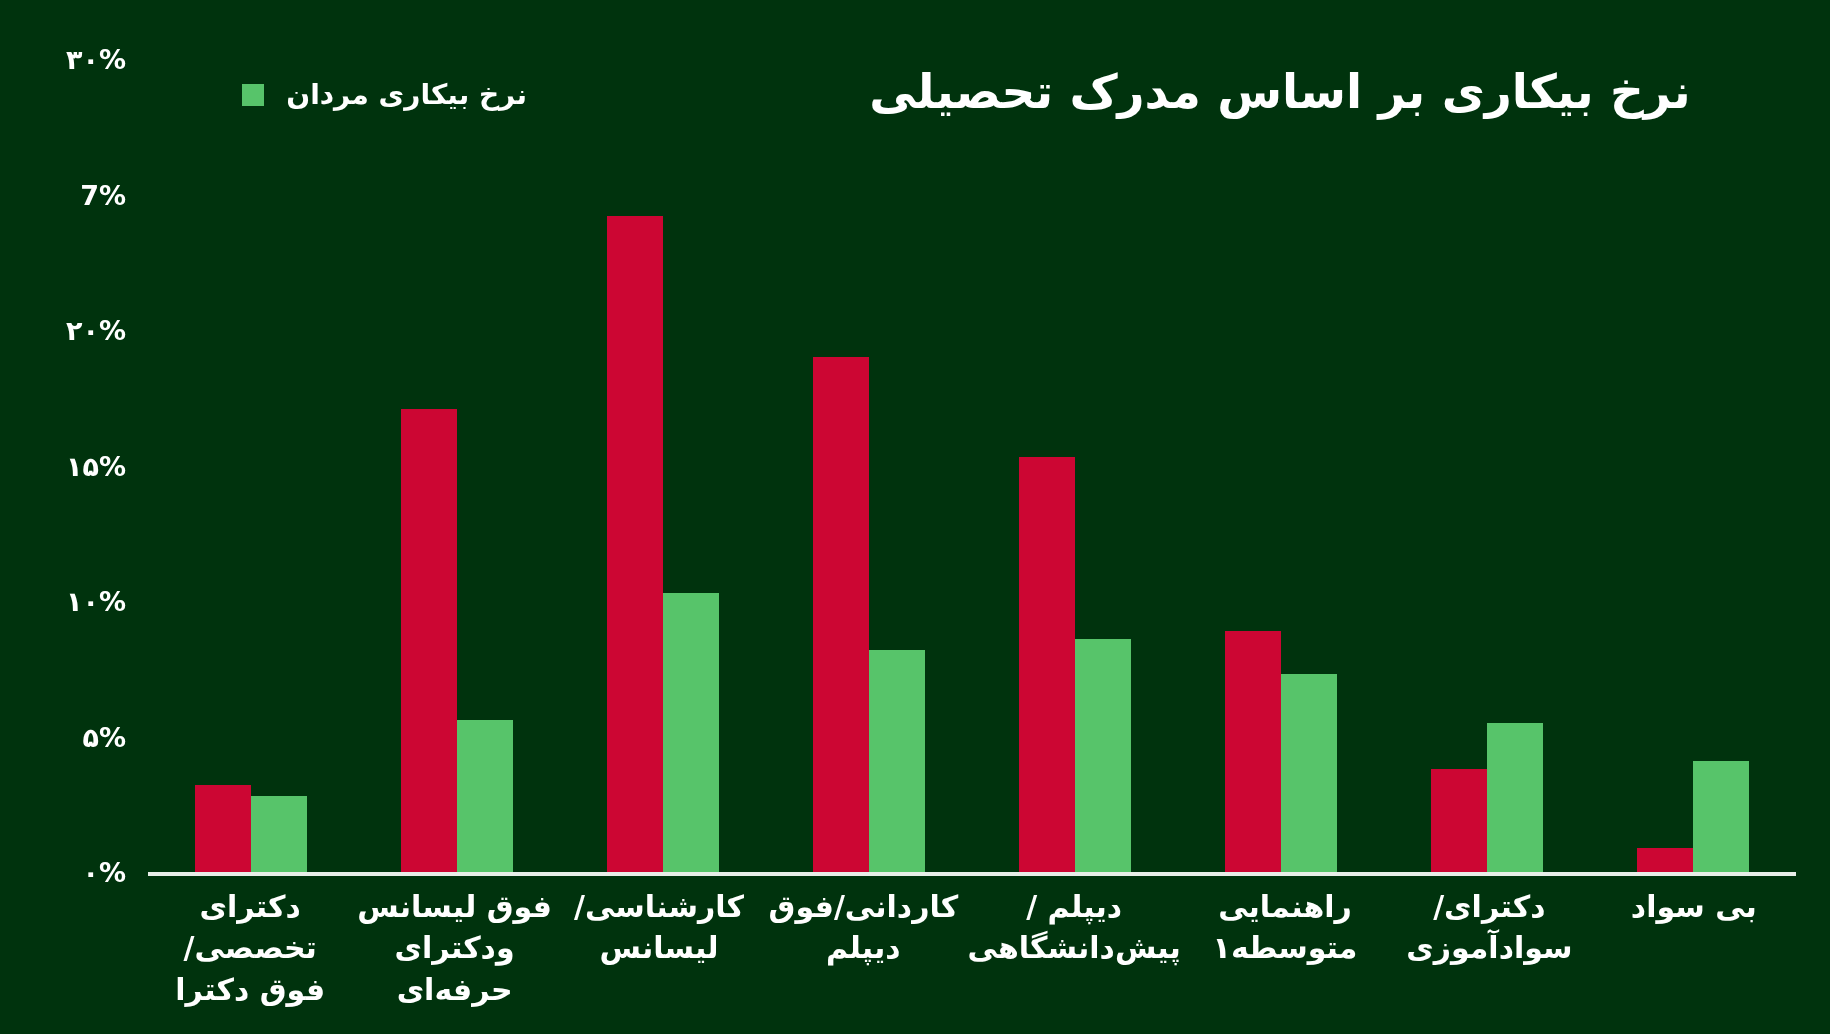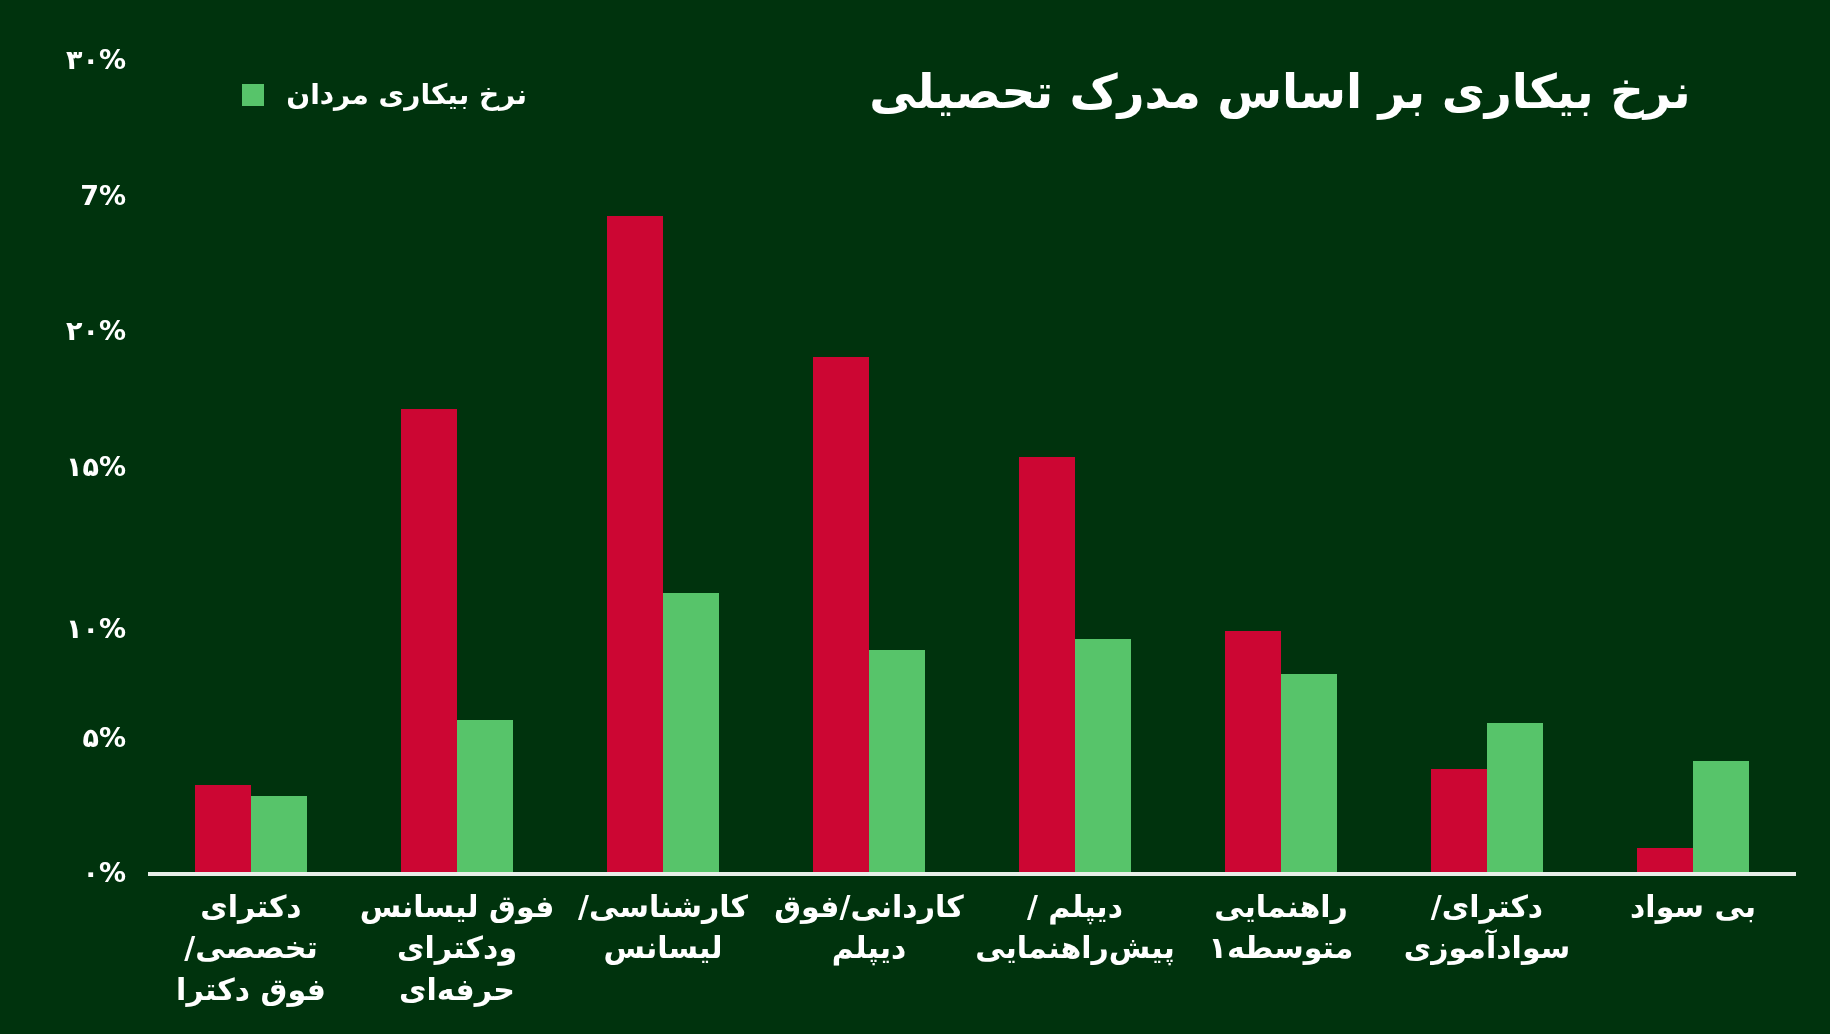--- a/index.html
+++ b/index.html
@@ -167,21 +167,21 @@
       <span class="legend-swatch" id="sw-men" style="background: rgb(87, 196, 106);"></span>
       <span class="legend-label">نرخ بیکاری مردان</span>
     </div>
   </div>
 
   <div id="y-axis">
       <div class="y-tick" style="top: 59px;">۳۰%</div>
       <div class="y-tick" style="top: 194.5px;">7%</div>
       <div class="y-tick" style="top: 330px;">۲۰%</div>
       <div class="y-tick" style="top: 465.5px;">۱۵%</div>
-      <div class="y-tick" style="top: 628px;">۱۰%</div>
+      <div class="y-tick" style="top: 601px;">۱۰%</div>
       <div class="y-tick" style="top: 736.5px;">۵%</div>
       <div class="y-tick" style="top: 872px;">۰%</div>
     </div>
 
   <div id="plot">
     <div id="groups" style="direction: ltr;">
         <div class="bar-group">
           <div class="bar bar-women" style="background: rgb(204, 6, 51); height: 86.72px;"></div>
           <div class="bar bar-men" style="background: rgb(87, 196, 106); height: 75.88px;"></div>
         </div>
@@ -215,19 +215,19 @@
         </div>
       </div>
     <div id="axis-line"></div>
   </div>
 
   <div id="x-labels" style="direction: ltr;">
       <div class="x-label">دکترای تخصصی/ فوق دکترا</div>
       <div class="x-label">فوق لیسانس ودکترای حرفه‌ای</div>
       <div class="x-label">کارشناسی/لیسانس</div>
       <div class="x-label">کاردانی/فوق دیپلم</div>
-      <div class="x-label">دیپلم / پیش‌راهنمایی</div>
+      <div class="x-label">دیپلم / پیش‌دانشگاهی</div>
       <div class="x-label">راهنمایی متوسطه۱</div>
       <div class="x-label">دکترای/ سوادآموزی</div>
       <div class="x-label">بی سواد</div>
     </div>
 
 </div>
 
 </body></html>

